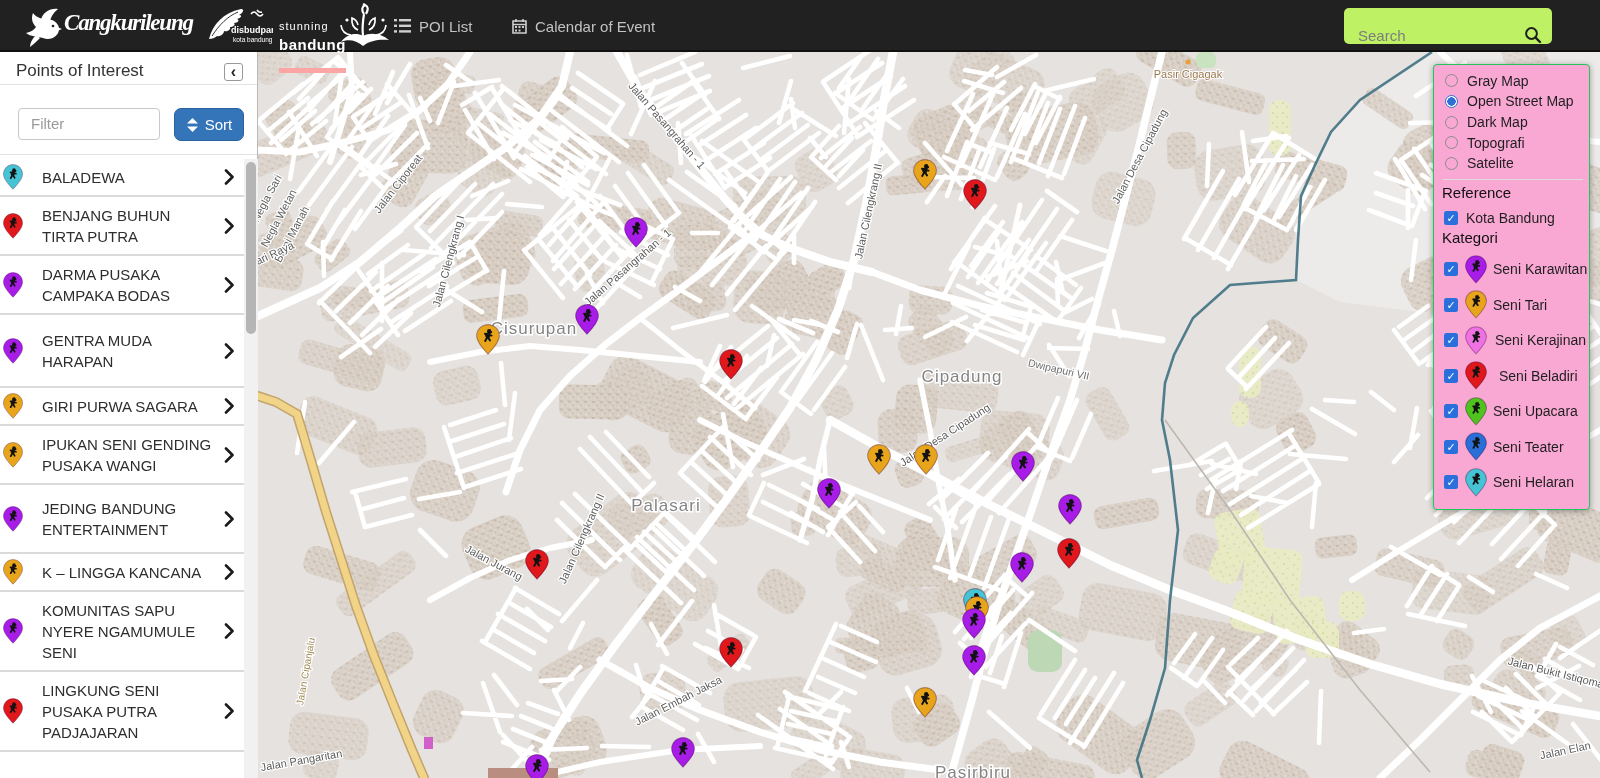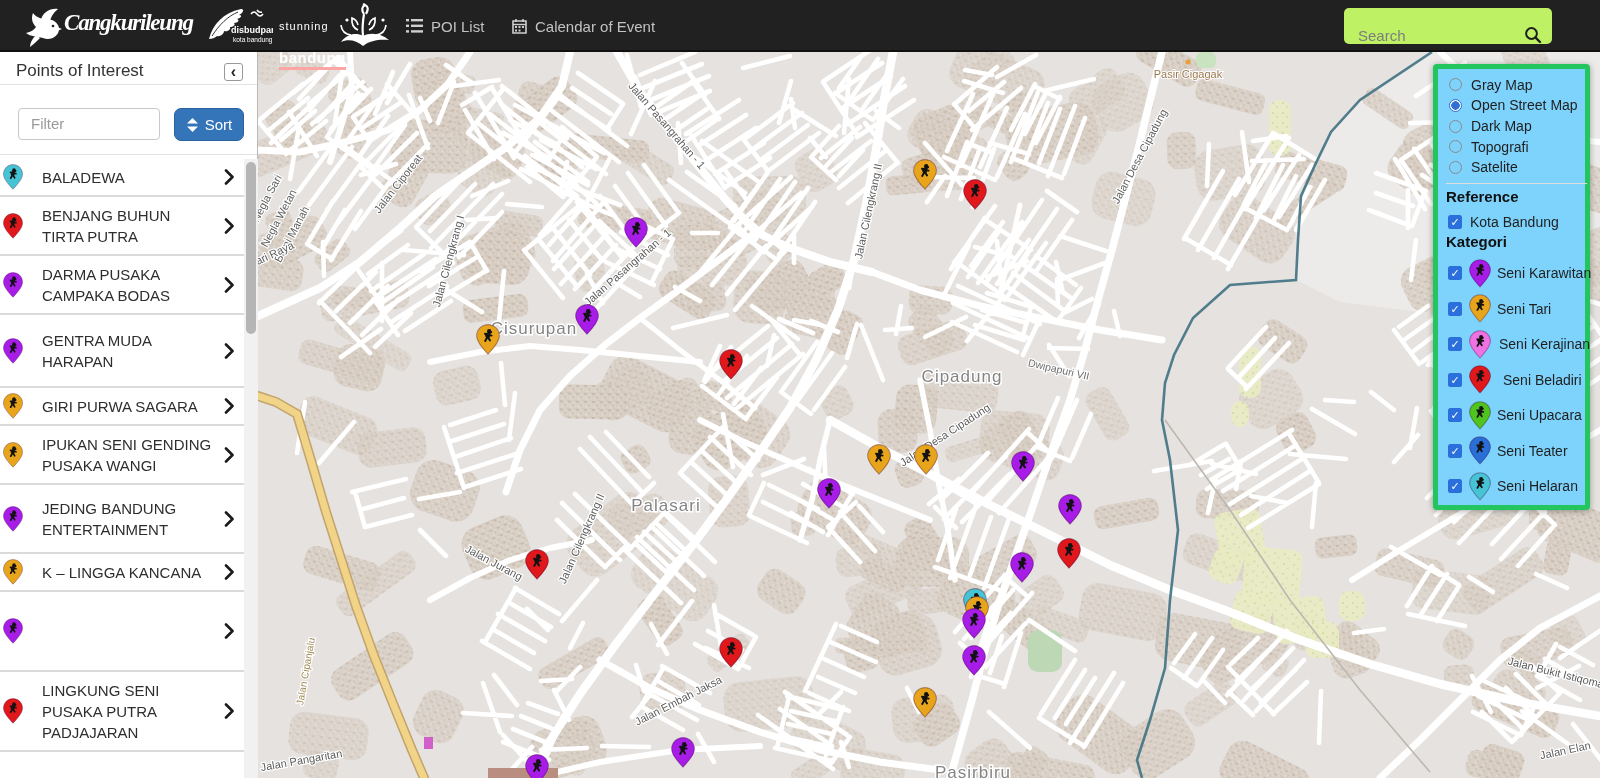--- a/index.html
+++ b/index.html
@@ -2,47 +2,47 @@
 <html><head><meta charset="utf-8"><title>Cangkurileung</title>
 <style>
 *{margin:0;padding:0;box-sizing:border-box}
 html,body{width:1600px;height:778px;overflow:hidden;font-family:"Liberation Sans",sans-serif}
 .nav{position:absolute;left:0;top:0;width:1600px;height:52px;background:#212121;border-bottom:2px solid #101010;z-index:30}
 .bird{position:absolute;left:23px;top:5px}
 .brand{position:absolute;left:64px;top:10px;width:132px;color:#fff;font-family:"Liberation Serif",serif;font-style:italic;font-weight:bold;font-size:23px;letter-spacing:-1.2px;white-space:nowrap}
 .ldis{position:absolute;left:207px;top:6px}
 .lstun{position:absolute;left:279px;top:21px;color:#fff;line-height:1}
 .st1{font-size:11px;letter-spacing:1px}
-.st2{font-size:15px;font-weight:bold;border-bottom:3px solid #fca5a5;padding-bottom:2px;letter-spacing:0.5px;margin-top:18px}
+.st2{font-size:15px;font-weight:bold;border-bottom:5px solid #fca5a5;padding-bottom:16px;letter-spacing:0.5px;margin-top:5px}
 .lorn{position:absolute;left:339px;top:2px}
 .mitem{position:absolute;top:0;height:52px;display:flex;align-items:center;gap:8px;color:#c2c2c2;font-size:15px}
 .search{position:absolute;left:1344px;top:8px;width:208px;height:36px;background:#bef264;border-radius:5px;display:flex;align-items:flex-end;padding:0 10px 0 14px}
 .search .ph{color:#7d7d7d;font-size:15px;flex:1}
 .sidebar{position:absolute;left:0;top:52px;width:258px;height:726px;background:#fff;z-index:20;border-right:1px solid #b9b9b9}
 .sbhead{height:33px;border-bottom:1px solid #e3e3e3;position:relative}
 .sbhead span{position:absolute;left:16px;top:9px;font-size:17px;color:#333}
 .collapse{position:absolute;left:224px;top:11px;width:19px;height:18px;border:1px solid #999;border-radius:3px;background:#fff;text-align:center;line-height:15px;font-size:16px;font-weight:bold;color:#222}
 .filterrow{height:70px;border-bottom:1px solid #e3e3e3;position:relative}
 .finput{position:absolute;left:18px;top:23px;width:142px;height:32px;border:1px solid #c9c9c9;border-radius:4px;color:#9a9a9a;font-size:15px;line-height:30px;padding-left:12px}
 .sortbtn{position:absolute;left:174px;top:23px;width:70px;height:33px;background:#3474b8;border:1px solid #2a62a0;border-radius:7px;color:#fff;font-size:15px;display:flex;align-items:center;justify-content:center;gap:6px}
 .poilist{position:absolute;left:0;top:107px;width:244px}
 .poi{display:flex;align-items:center;border-bottom:2px solid #dadada;position:relative}
 .ppin{position:absolute;left:3px}
 .pname{position:absolute;left:42px;width:172px;font-size:15px;line-height:21px;color:#2e2e2e}
 .chev{position:absolute;right:10px}
 .sbar{position:absolute;left:244px;top:107px;width:14px;height:619px;background:#f1f1f1}
 .sthumb{position:absolute;left:2px;top:3px;width:10px;height:172px;background:#b5b5b5;border-radius:6px}
 #map{position:absolute;left:258px;top:52px}
-.panel{position:absolute;left:1433px;top:64px;width:157px;height:446px;background:#7dd3fc;border:5px solid #22c55e;border-radius:4px;box-shadow:0 1px 6px rgba(0,0,0,.35);z-index:25}
+.panel{position:absolute;left:1433px;top:64px;width:157px;height:446px;background:#f9a8d4;border:1px solid #22c55e;border-radius:4px;box-shadow:0 1px 6px rgba(0,0,0,.35);z-index:25}
 .prow{position:absolute;left:0;width:157px;height:20px;display:flex;align-items:center;padding-left:10px}
 .radio{width:13px;height:13px;border:1.5px solid #8a8a8a;border-radius:50%;margin-left:1px}
 .radio.sel{border-color:#2f6fd6;background:radial-gradient(circle,#2f6fd6 0 4px,#fff 4.5px)}
 .plab{margin-left:9px;font-size:14px;color:#1f1f1f;white-space:nowrap}
 .psep{position:absolute;left:8px;width:141px;border-top:1px solid #ddd}
-.pbold{position:absolute;left:8px;font-size:15px;font-weight:bold;color:#111}
+.pbold{position:absolute;left:8px;font-size:15px;font-weight:normal;color:#111}
 .cbx{width:14px;height:14px;background:#2a6fdb;border-radius:2.5px;color:#fff;font-size:11px;line-height:14px;text-align:center;flex:none}
 </style></head>
 <body>
 <svg id="map" width="1342" height="726" viewBox="258 52 1342 726">
     <defs>
 <pattern id="tan" width="8" height="8" patternUnits="userSpaceOnUse">
  <rect width="8" height="8" fill="#d8cec4"></rect>
  <rect x="0" y="1" width="3" height="2" fill="#c6b8aa"></rect>
  <rect x="4" y="4" width="2" height="3" fill="#cfc3b6"></rect>
  <rect x="2" y="6" width="2" height="1.5" fill="#e3dcd3"></rect>
@@ -481,21 +481,21 @@
       <div class="st2">bandung</div>
     </div>
     <svg class="lorn" width="52" height="48" viewBox="0 0 52 48">
 <path d="M24 44 C17 38 9 37 2 40 C8 32 17 30 24 34 C31 30 42 31 50 38 C42 37 31 38 24 44 Z" fill="#fff"></path>
 <path d="M24 34 C23 26 24 18 25 12 M25 12 q-4 -6 1 -9 q5 2 1 9" stroke="#fff" stroke-width="2.2" fill="none"></path>
 <path d="M19 28 q-7 -3 -6 -12 q5 2 6 7 M30 28 q7 -3 6 -12 q-5 2 -6 7 M12 33 q-9 -1 -10 -10 M37 33 q9 -1 10 -10" stroke="#fff" stroke-width="1.7" fill="none"></path>
 <circle cx="8" cy="18" r="1.6" fill="#fff"></circle>
       <circle cx="44" cy="18" r="1.6" fill="#fff"></circle>
 <circle cx="25" cy="2.5" r="1.3" fill="#fff"></circle>
 </svg>
-    <div class="mitem" style="left:406px">
+    <div class="mitem" style="left:394px">
       <svg width="17" height="14" viewBox="0 0 17 14">
         <rect x="0" y="0" width="3" height="2.4" fill="#cfcfcf"></rect>
         <rect x="5" y="0" width="12" height="2.4" fill="#cfcfcf"></rect>
         <rect x="0" y="5.6" width="3" height="2.4" fill="#cfcfcf"></rect>
         <rect x="5" y="5.6" width="12" height="2.4" fill="#cfcfcf"></rect>
         <rect x="0" y="11.2" width="3" height="2.4" fill="#cfcfcf"></rect>
         <rect x="5" y="11.2" width="12" height="2.4" fill="#cfcfcf"></rect>
       </svg>
       <span>POI List</span>
     </div>
@@ -647,20 +647,21 @@
       </div>
       <div class="poi" style="height:80px">
         <svg class="ppin" width="20" height="26" viewBox="0 0 24 31">
           <g transform="translate(0.0,0.0) scale(1.0)">
             <path d="M12 .6C5.7.6.6 5.7.6 12c0 5.3 4.3 10.6 11.4 18.2C19.1 22.6 23.4 17.3 23.4 12 23.4 5.7 18.3.6 12 .6Z" fill="#a81ce8" stroke="rgba(60,0,60,0.35)" stroke-width="1.1"></path>
             <circle cx="13.2" cy="7.3" r="2.2" fill="#131313"></circle>
             <ellipse cx="11.6" cy="11.6" rx="2.4" ry="2.9" fill="#131313" transform="rotate(-20 11.6 11.6)"></ellipse>
             <path d="M11 13.8 L9.2 17 M12.2 13.8 L14 16.4 M9 9.8 L15.6 11.6 M11.6 10.4 L15.2 8.2" stroke="#131313" stroke-width="2" fill="none" stroke-linecap="round"></path>
           </g>
         </svg>
+        <div class="pname">KOMUNITAS SAPU NYERE NGAMUMULE SENI</div>
         <svg class="chev" width="10" height="16" viewBox="0 0 10 16">
           <path d="M2 1.5 L8.5 8 L2 14.5" stroke="#1b1b1b" stroke-width="2.6" fill="none" stroke-linecap="round" stroke-linejoin="round"></path>
         </svg>
       </div>
       <div class="poi" style="height:80px">
         <svg class="ppin" width="20" height="26" viewBox="0 0 24 31">
           <g transform="translate(0.0,0.0) scale(1.0)">
             <path d="M12 .6C5.7.6.6 5.7.6 12c0 5.3 4.3 10.6 11.4 18.2C19.1 22.6 23.4 17.3 23.4 12 23.4 5.7 18.3.6 12 .6Z" fill="#e0181c" stroke="rgba(60,0,60,0.35)" stroke-width="1.1"></path>
             <circle cx="13.2" cy="7.3" r="2.2" fill="#131313"></circle>
             <ellipse cx="11.6" cy="11.6" rx="2.4" ry="2.9" fill="#131313" transform="rotate(-20 11.6 11.6)"></ellipse>

